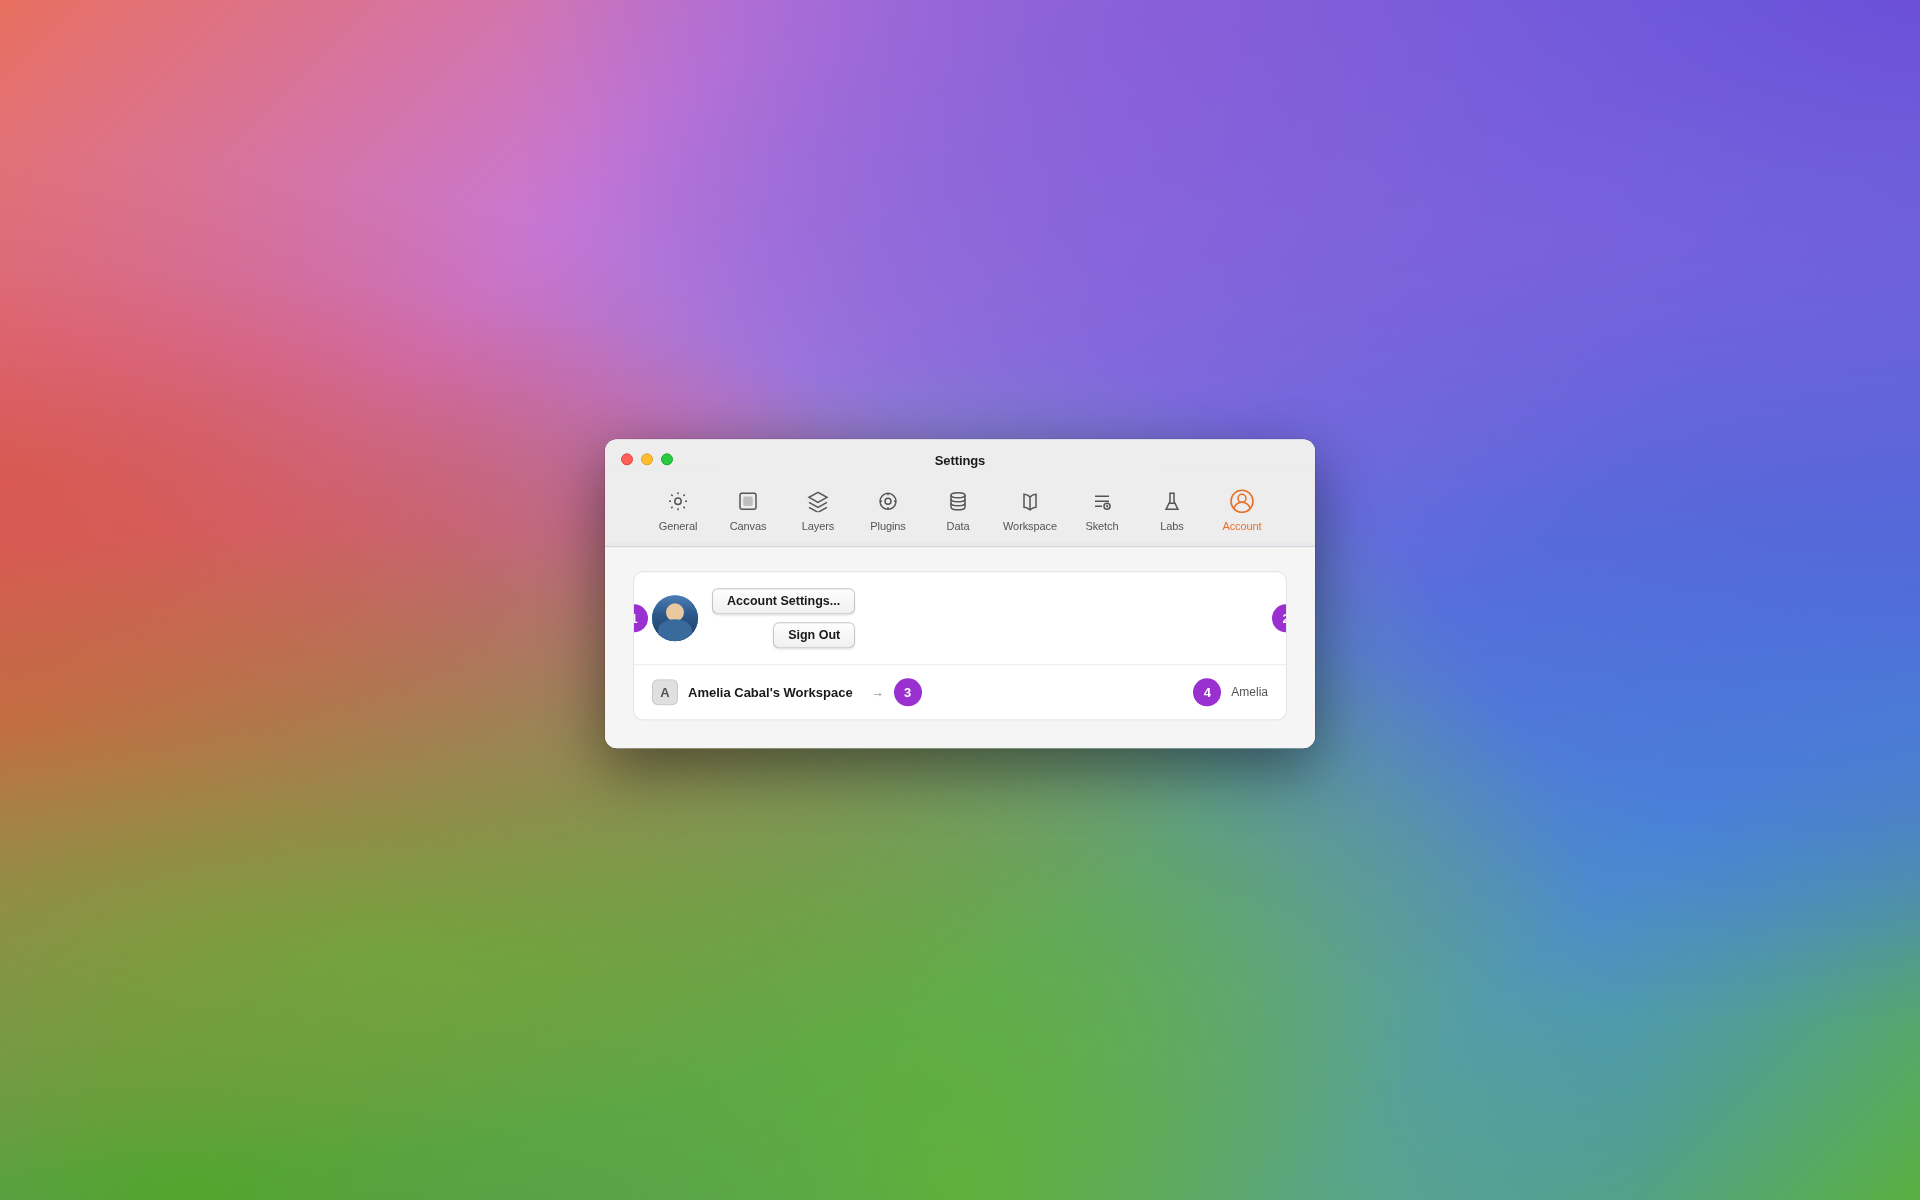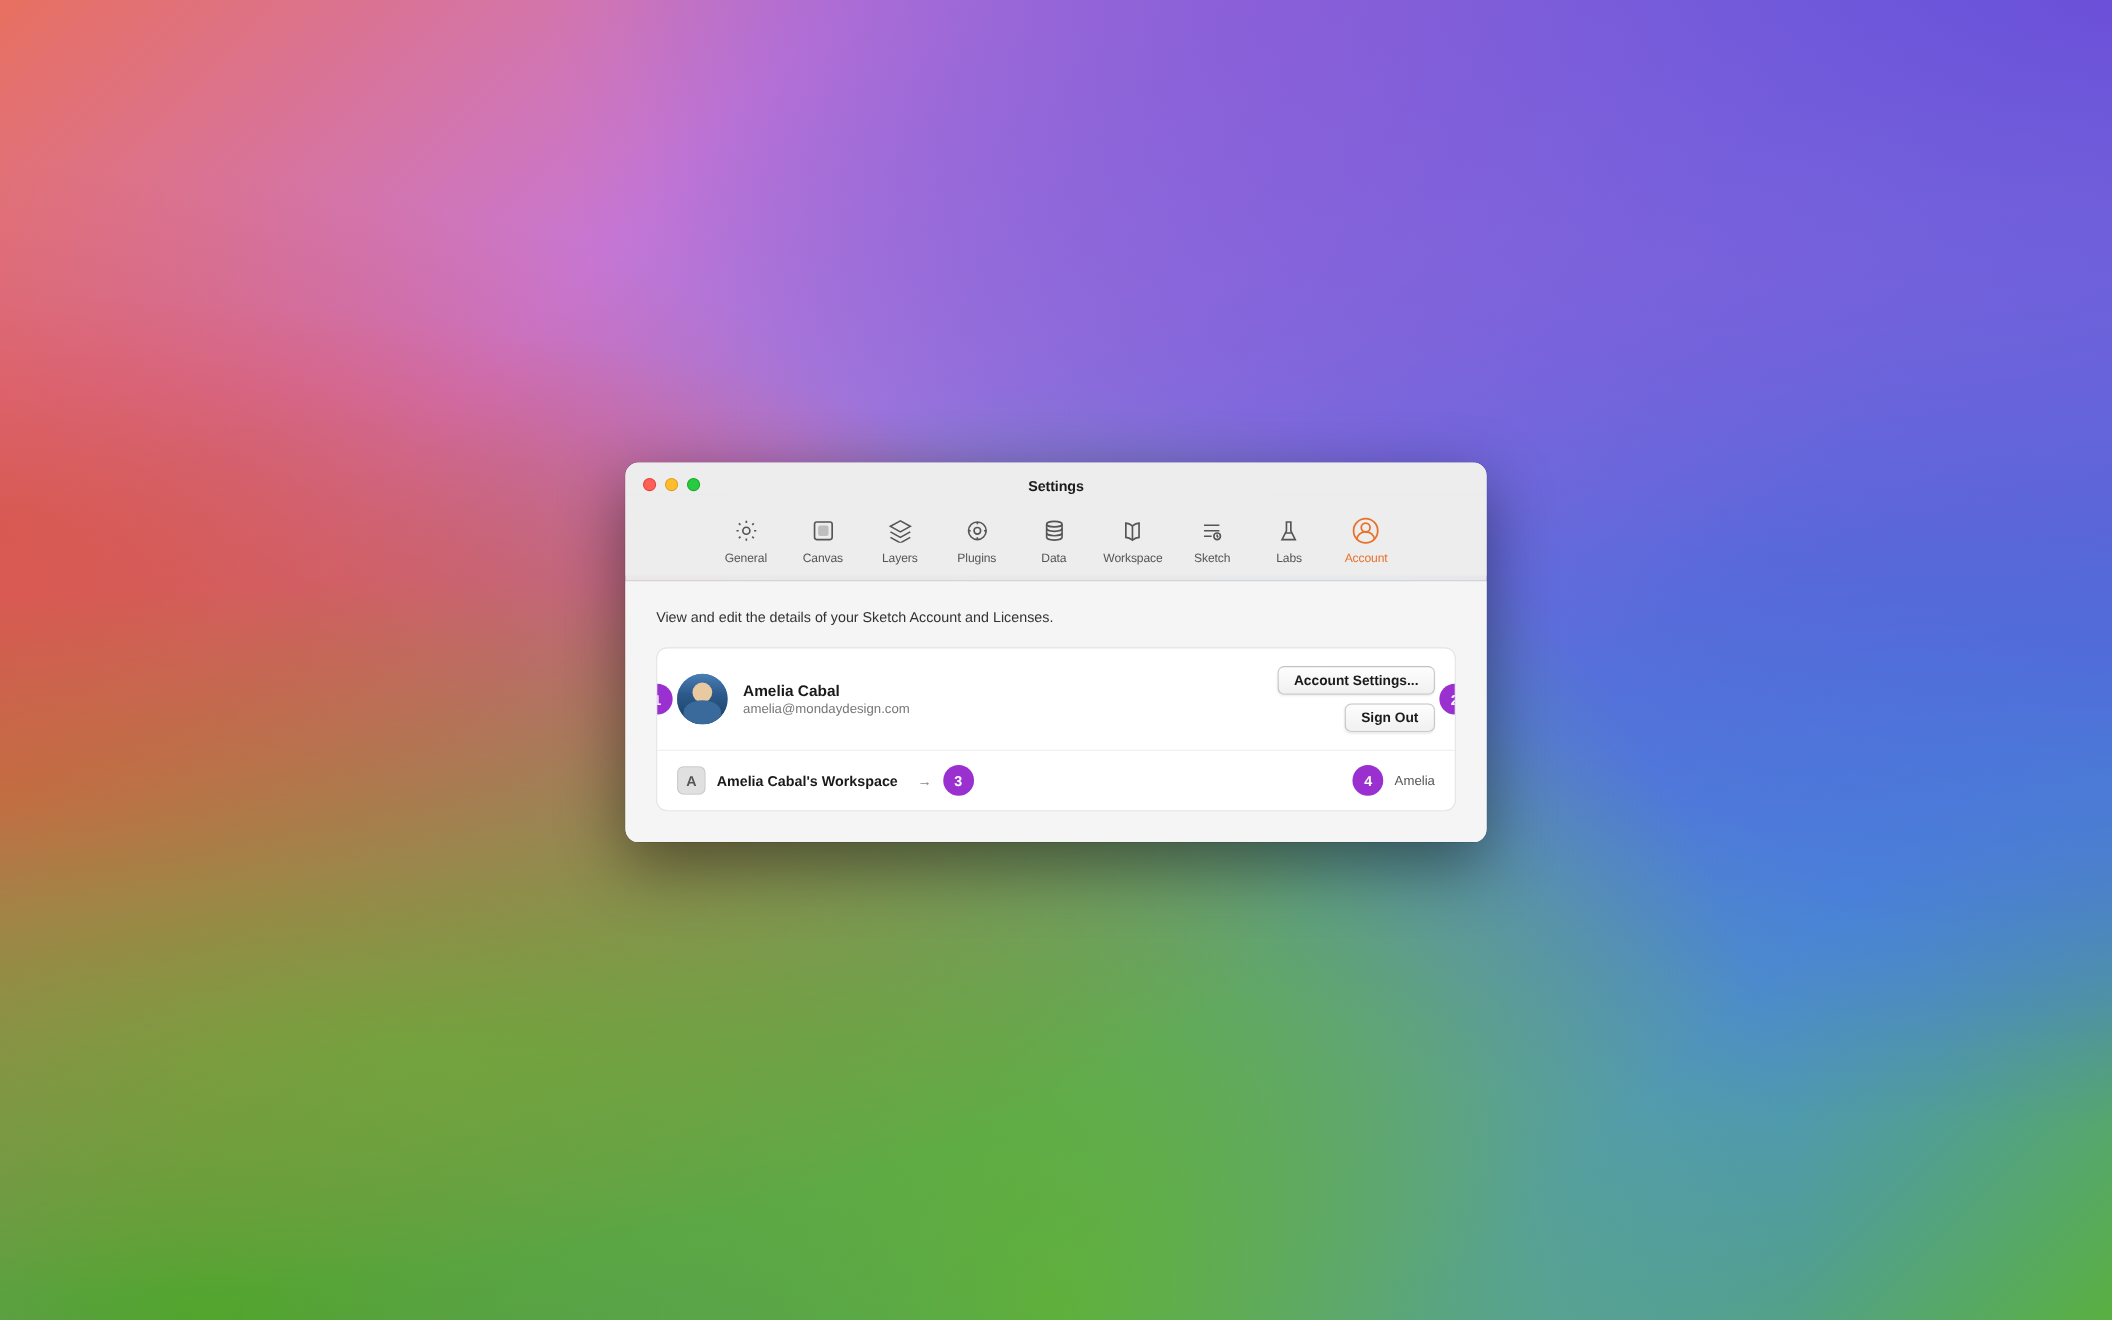--- a/index.html
+++ b/index.html
@@ -48,21 +48,21 @@
         radial-gradient(ellipse 60% 40% at 100% 60%, rgba(70, 130, 220, 0.5) 0%, transparent 50%);
       z-index: 1;
     }
 
     
     .window {
       position: absolute;
       top: 50%;
       left: 50%;
       transform: translate(-50%, -52%);
-      width: 783px;
+      width: 710px;
       background: rgba(236, 236, 236, 0.97);
       border-radius: 12px;
       box-shadow: 0 20px 60px rgba(0,0,0,0.45), 0 0 0 0.5px rgba(0,0,0,0.2);
       z-index: 10;
       overflow: hidden;
     }
 
     
     .title-bar {
       display: flex;
@@ -435,38 +435,33 @@
         </svg>
       </div>
       <span class="item-label">Account</span>
     </div>
 
   </div>
 
   <div class="divider"></div>
 
   <div class="content">
-    <p class="description">View and edit the details of your Sketch Account and Licenses.</p>
 
     <div class="account-card">
 
       <div class="account-info-row">
 
         <div class="inline-badge" style="position:absolute; left:-14px; top:50%; transform:translateY(-50%);">
           <span>1</span>
         </div>
 
         <div class="avatar">
           <div class="avatar-img"></div>
         </div>
 
-        <div class="account-name-email">
-          <div class="account-name">Amelia Cabal</div>
-          <div class="account-email">amelia@mondaydesign.com</div>
-        </div>
 
         <div class="account-buttons">
           <button class="btn">Account Settings...</button>
           <button class="btn">Sign Out</button>
         </div>
 
         <div class="inline-badge" style="position:absolute; right:-14px; top:50%; transform:translateY(-50%);">
           <span>2</span>
         </div>
       </div>

